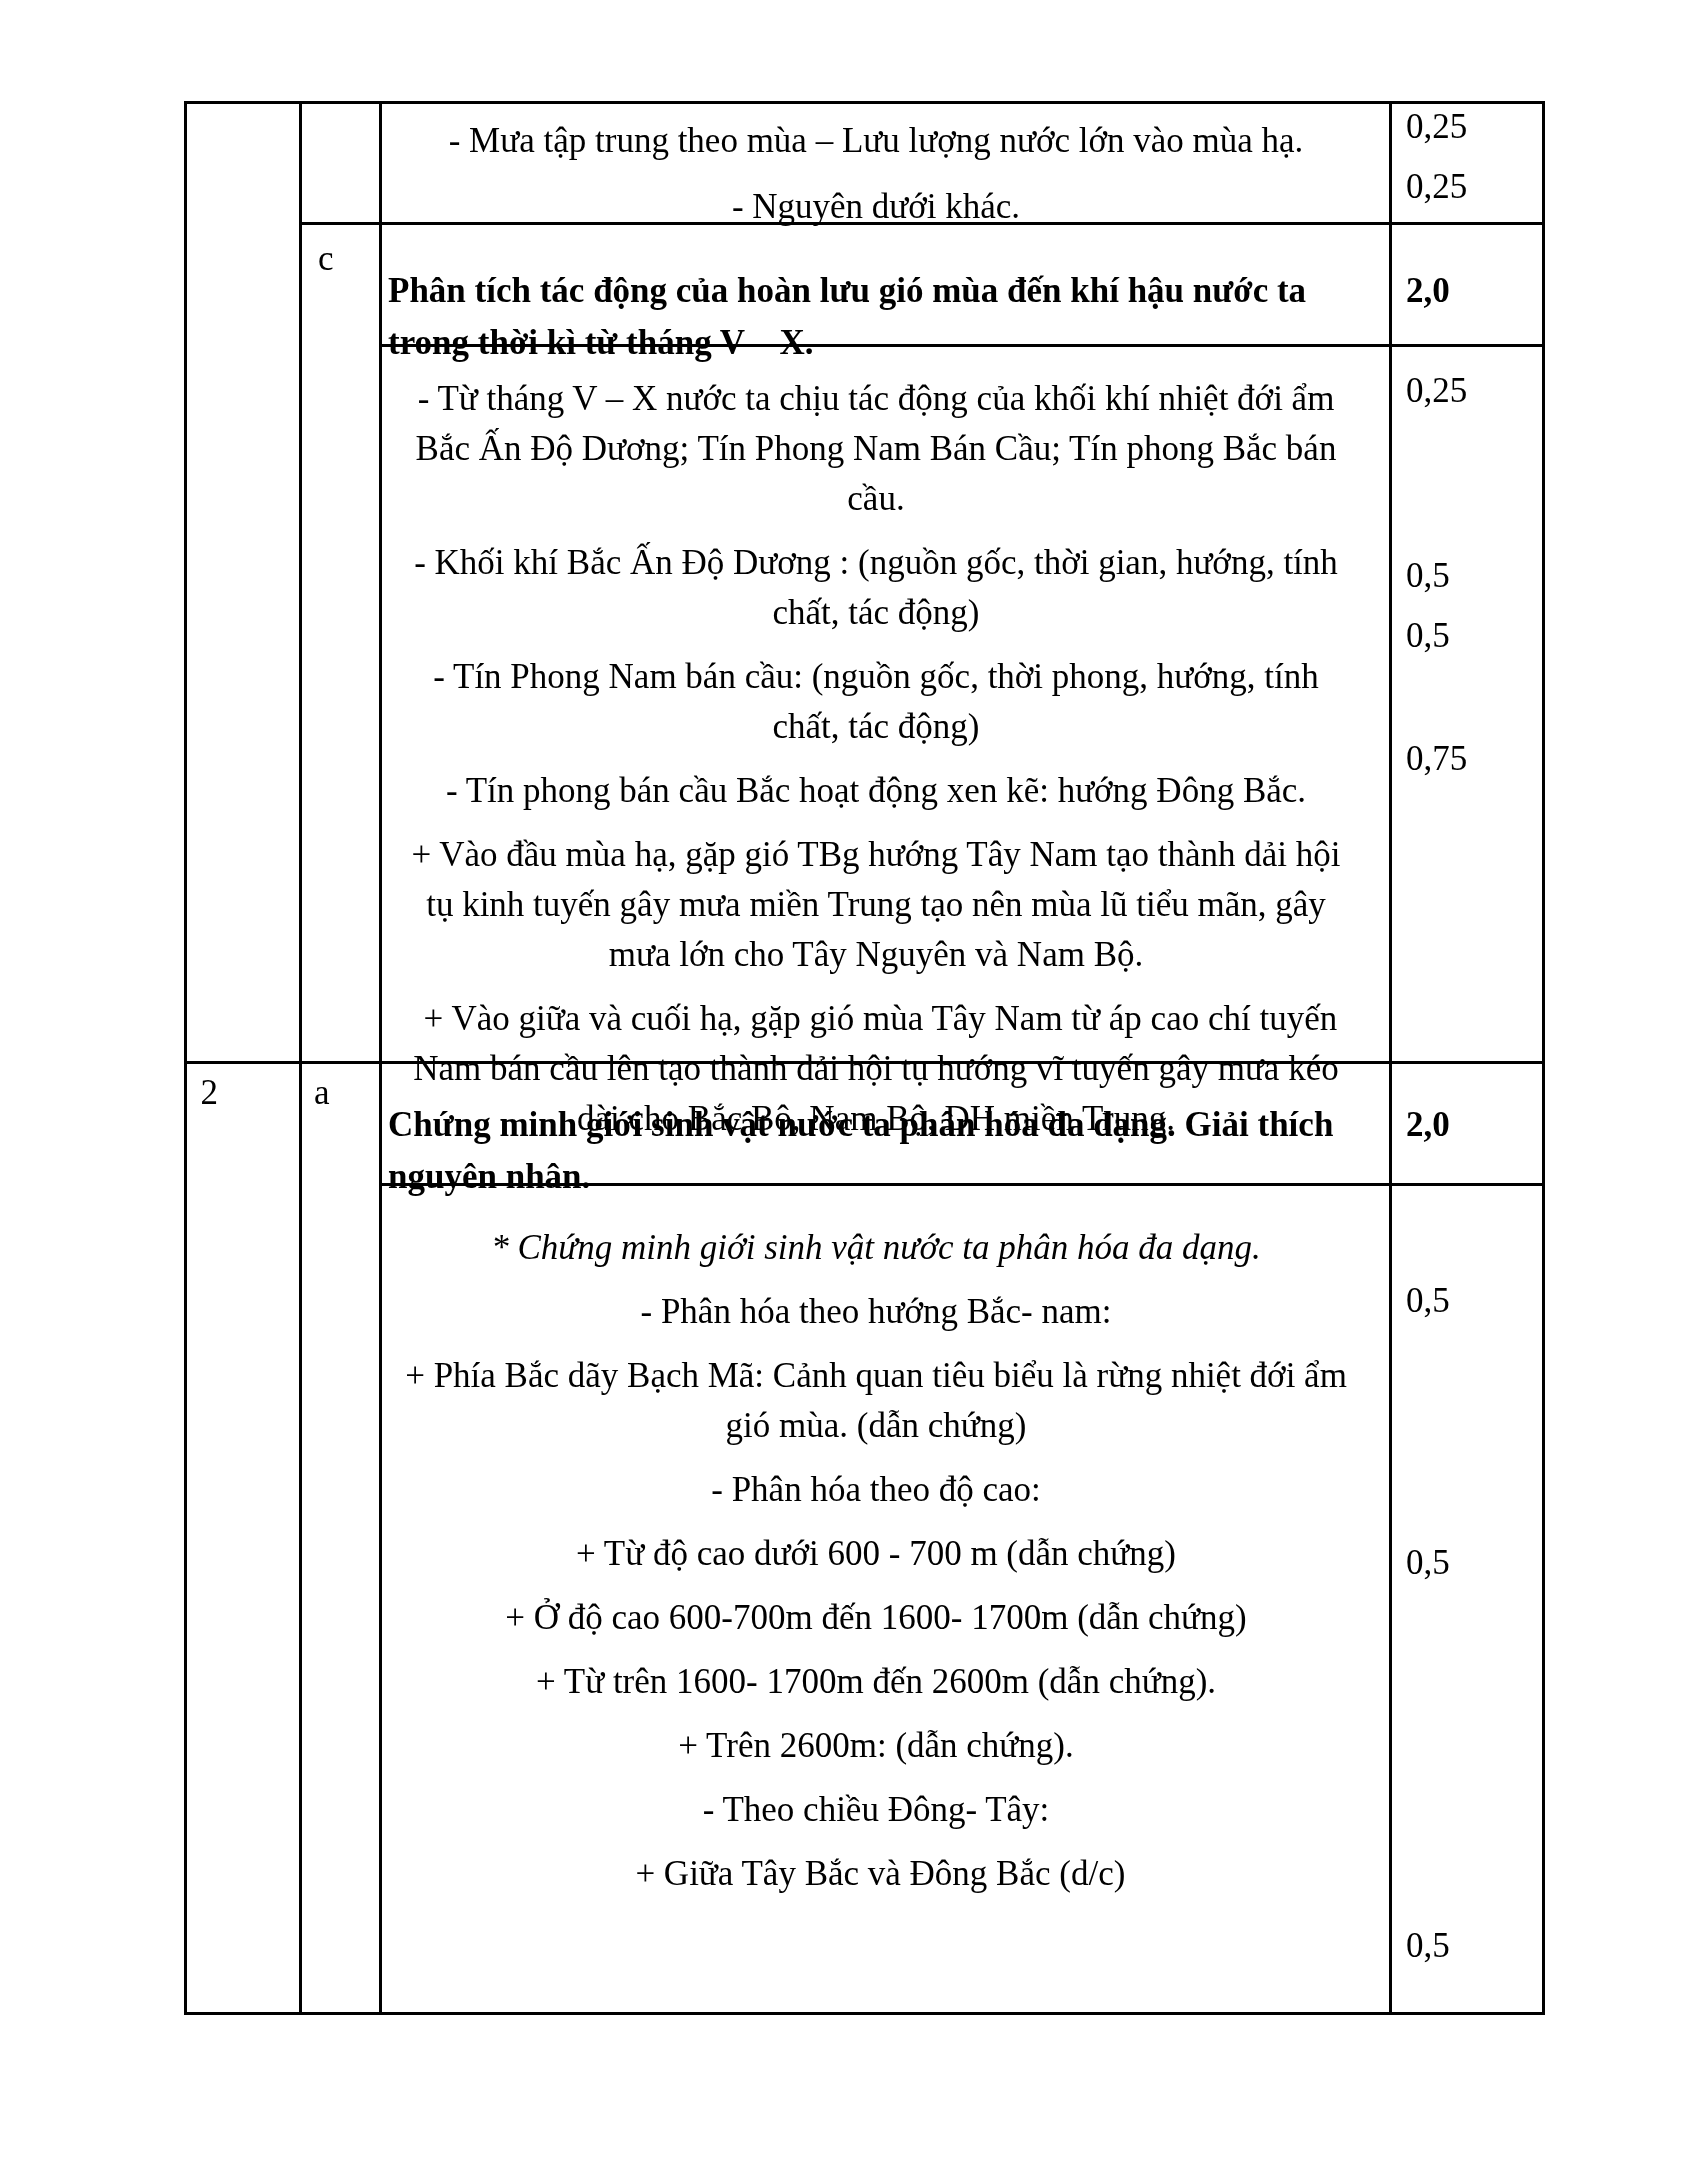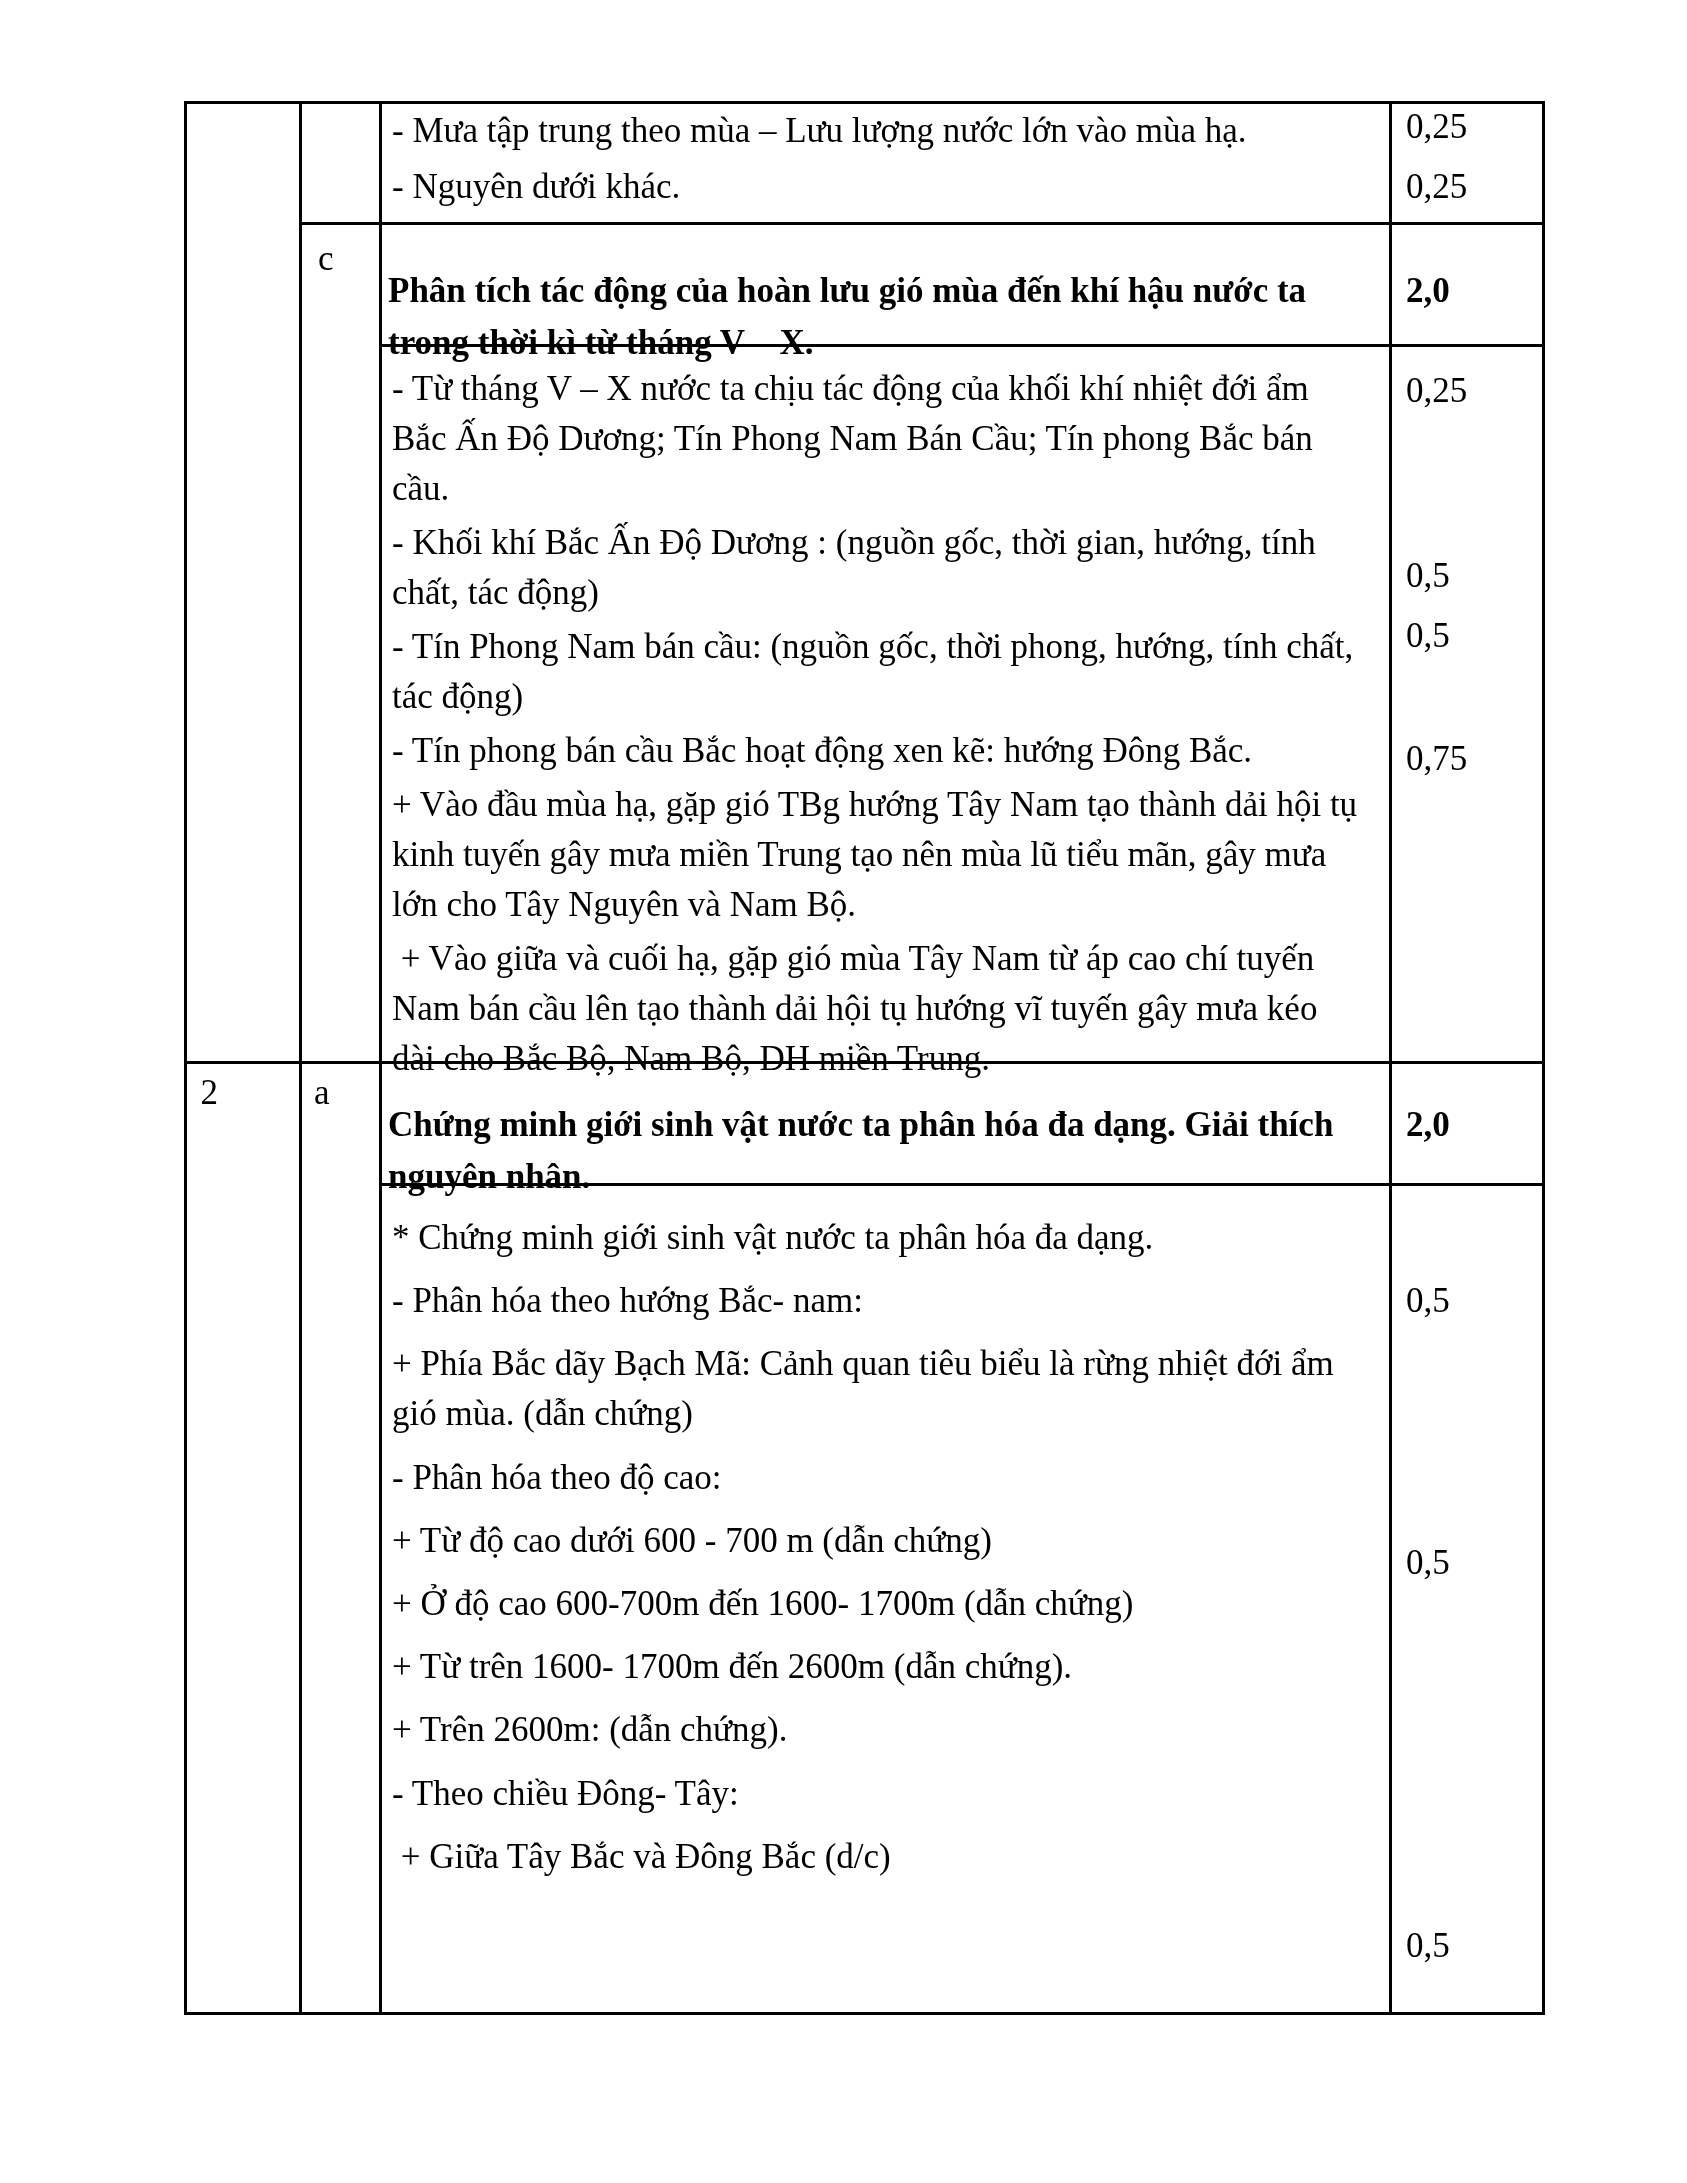--- a/index.html
+++ b/index.html
@@ -16,25 +16,25 @@
   }
   .tbl {
     position: absolute;
     left: 184px; top: 101px;
     width: 1361px; height: 1914px;
   }
   .hline, .vline { position: absolute; background: #000000; }
   .hline { height: 2.6px; }
   .vline { width: 2.6px; top: 0; height: 1914px; }
   .cell { position: absolute; font-size: 35px; line-height: 50px; }
-  .cell p { margin: 4px; padding: 0; }
+  .cell p { margin: 14px; padding: 0; text-align: center; }
   .content { width: 976px; }
   .wide { width: 989px; }
   .bold { font-weight: bold; margin-top: 31px; }
-  .italic { }
+  .italic { font-style: italic; }
   .lh78 { line-height: 52px; }
   .pts {
     position: absolute; left: 1222px;
     font-size: 35px; line-height: 52px;
     white-space: nowrap;
   }
   .gap2  { margin-top: 1.3px  !important; }
   .gap4  { margin-top: 2.6px  !important; }
   .gap20 { margin-top: 13.2px !important; }
 </style>

